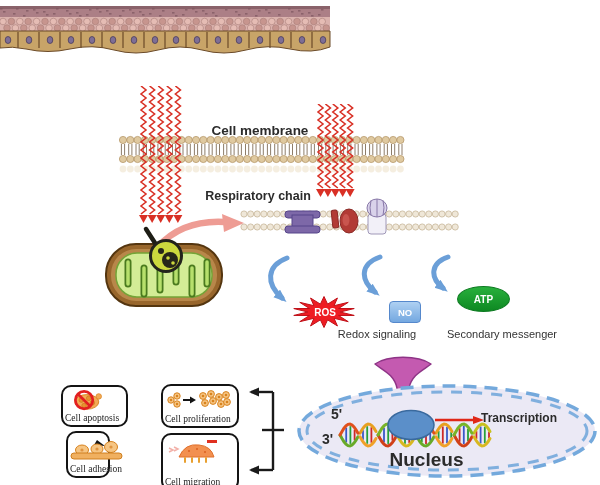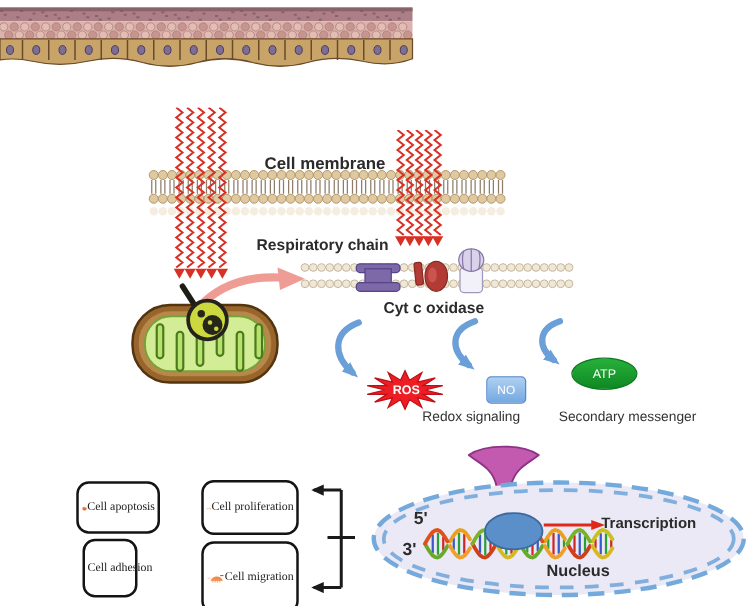--- a/index.html
+++ b/index.html
@@ -3,28 +3,28 @@
 <meta charset="utf-8">
 <style>
   html,body{margin:0;padding:0;background:#ffffff;}
   .canvas{position:relative;width:600px;height:485px;background:#ffffff;overflow:hidden;
           font-family:"Liberation Sans",sans-serif;}
   .abs{position:absolute;}
   .lbl{position:absolute;color:#2b2b2b;white-space:nowrap;}
   .lbl.bold{font-weight:bold;}
   .center{text-align:center;}
   .badge{position:absolute;display:flex;align-items:center;justify-content:center;
-         color:#fff;font-weight:normal;}
+         color:#fff;font-weight:bold;}
   .no-badge{background:linear-gradient(180deg,#aed0f2 0%,#74a8e0 100%);
             border:1px solid #5588cc;border-radius:4px;font-size:9.5px;}
   .atp-badge{background:linear-gradient(180deg,#28b03c 0%,#0e8822 100%);
              border:1px solid #0c7a20;border-radius:50%;font-size:10px;}
   .ros-text{color:#fff;font-weight:bold;font-size:10px;display:flex;align-items:center;justify-content:center;}
   .outcome-box{position:absolute;background:#fff;border:2px solid #141414;border-radius:10px;
-               display:flex;flex-direction:row;align-items:center;justify-content:space-between;
+               display:flex;flex-direction:column;align-items:flex-start;justify-content:space-between;
                padding:3px 2px 2px 2px;box-sizing:border-box;}
   .outcome-label{font-family:"Liberation Serif",serif;font-size:9.5px;color:#222;line-height:1;
                  margin-top:1px;white-space:nowrap;}
 </style>
 </head>
 <body>
 
 <div class="canvas">
 
   <svg class="abs" style="width:0;height:0;left:0;top:0" aria-hidden="true">
@@ -528,21 +528,20 @@
       <ellipse cx="109" cy="23" rx="9" ry="12" fill="#b23b35" stroke="#8a2a26"></ellipse>
       <ellipse cx="106" cy="22" rx="3.5" ry="6" fill="#c9554e"></ellipse>
     </g>
     <g>
       <rect x="128" y="16" width="18" height="20" rx="3" fill="#f2f0f8" stroke="#a098b8"></rect>
       <ellipse cx="137" cy="10" rx="10" ry="9" fill="#d9d2ea" stroke="#8878a8"></ellipse>
       <path d="M137,1 v18 M131,2.5 q-2,7 0,15 M143,2.5 q2,7 0,15" fill="none" stroke="#8878a8" stroke-width="1"></path>
     </g>
   </svg>
 
-  <div class="lbl bold center" style="left:297px;top:239px;width:100px;font-size:12.5px">Cyt c oxidase</div>
 
   <svg class="abs" style="left:152px;top:212px" width="94" height="42" viewBox="0 0 94 42">
     <path d="M6,35 Q30,8 72,10" fill="none" stroke="#ee9c94" stroke-width="6.5" stroke-linecap="round"></path>
     <polygon points="70,2 92,11 72,20" fill="#ee9c94"></polygon>
   </svg>
 
   <svg class="abs" style="left:100px;top:216px" width="132" height="94" viewBox="0 0 132 94">
     <rect x="6" y="28" width="116" height="62" rx="30" fill="#98662c" stroke="#54350f" stroke-width="2"></rect>
     <rect x="11" y="33" width="106" height="52" rx="25" fill="#b8874a" stroke="none"></rect>
     <rect x="16" y="37" width="96" height="44" rx="21" fill="#d3ec96" stroke="#74a437" stroke-width="1.5"></rect>
@@ -644,21 +643,21 @@
         <polyline points="159,52.00000000000001 161,48.42830583874848 163,45.243660160413675 165,42.791168739112194 167,41.33659707466737 169,41.03757057692663 171,41.92649340679437 173,43.90703698259554 175,46.76457867659219 177,50.18945950691193 " fill="none" stroke="#78b428" stroke-width="3" stroke-linecap="round"></polyline>
         <polyline points="179,53.81054049308805 181,57.2354213234078 183,60.09296301740444 185,62.07350659320562 187,62.96242942307337 189,62.66340292533264 191,61.20883126088781 193,58.75633983958634 195,55.571694161251536 " fill="none" stroke="#d8b820" stroke-width="3" stroke-linecap="round"></polyline>
       </g>
     <ellipse cx="116" cy="42" rx="23" ry="14.5" fill="#5b8fc9" stroke="#3a6a9e" stroke-width="1.5"></ellipse>
     <path d="M140,37 L184,37" stroke="#e02818" stroke-width="2.4" marker-end="url(#redhead)"></path>
   </svg>
 
   <div class="lbl bold" style="left:331px;top:406px;font-size:14px">5'</div>
   <div class="lbl bold" style="left:322px;top:431px;font-size:14px">3'</div>
   <div class="lbl bold" style="left:481px;top:411px;font-size:12px">Transcription</div>
-  <div class="lbl bold center" style="left:420px;top:449px;width:85px;font-size:13px">Nucleus</div>
+  <div class="lbl bold center" style="left:384px;top:449px;width:85px;font-size:19px">Nucleus</div>
 
   <div class="outcome-box" style="left:61px;top:385px;width:67px;height:42px">
     <svg width="40" height="22" viewBox="0 0 40 24">
       <ellipse cx="22" cy="13" rx="13" ry="8" fill="#f3aa55" stroke="#d8831f"></ellipse>
       <circle cx="16" cy="11" r="2.5" fill="#e89030" stroke="#c87818" stroke-width="0.7"></circle>
       <circle cx="24" cy="9" r="2.5" fill="#e89030" stroke="#c87818" stroke-width="0.7"></circle>
       <circle cx="28" cy="14" r="2.5" fill="#e89030" stroke="#c87818" stroke-width="0.7"></circle>
       <circle cx="19" cy="17" r="2.5" fill="#e89030" stroke="#c87818" stroke-width="0.7"></circle>
       <circle cx="35" cy="7" r="3" fill="#f3aa55" stroke="#d8831f" stroke-width="0.8"></circle>
       <circle cx="19" cy="11" r="9.5" fill="none" stroke="#e22020" stroke-width="3"></circle>

